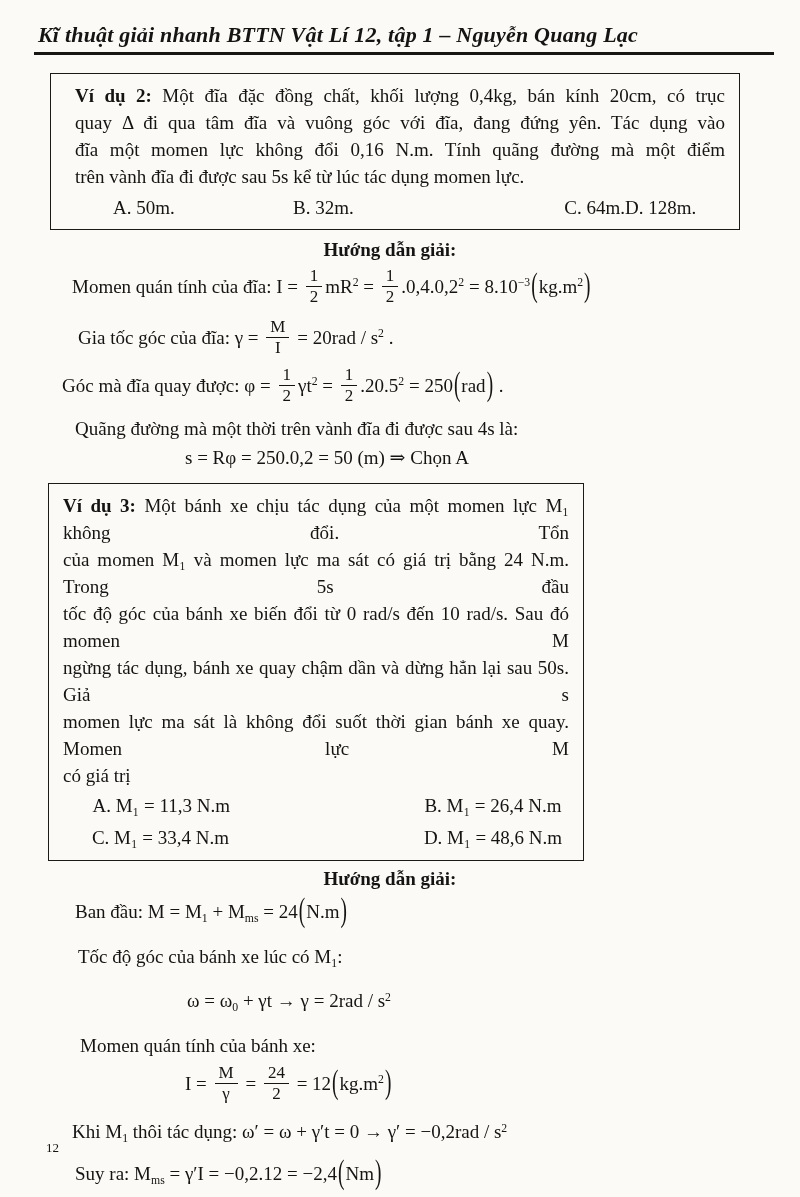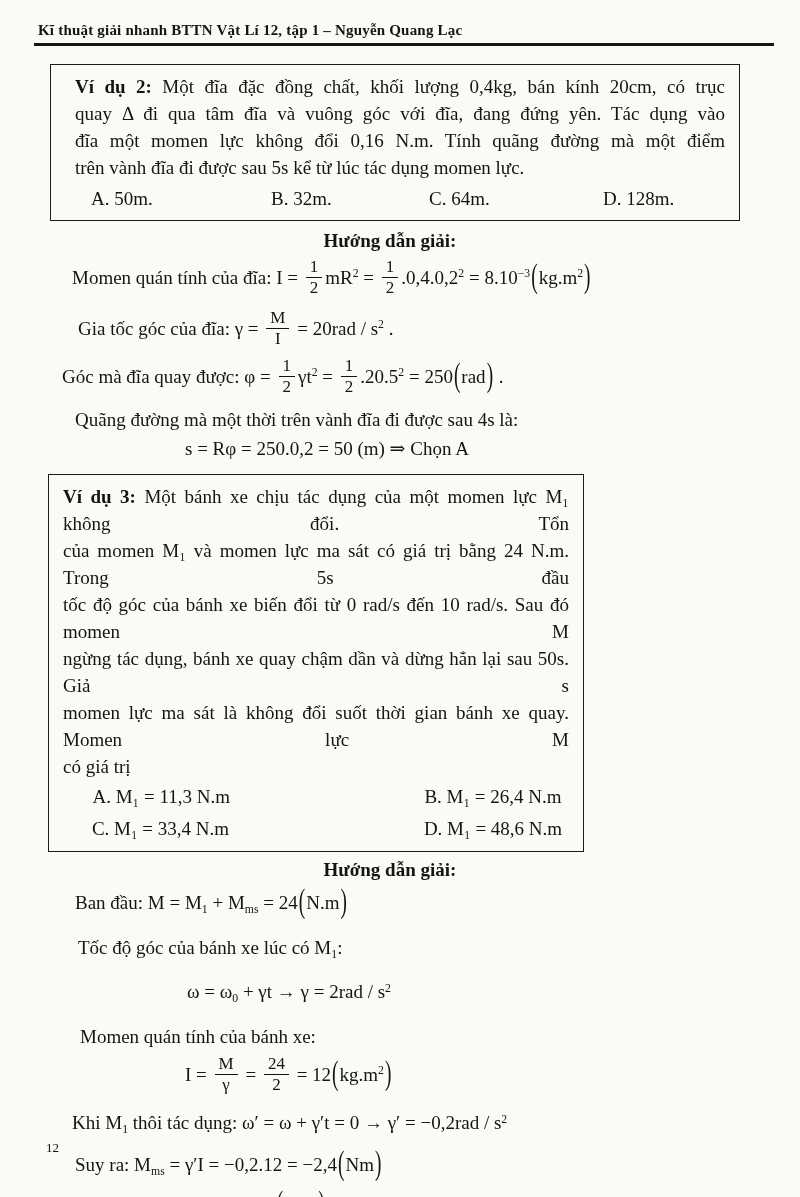--- a/index.html
+++ b/index.html
@@ -6,22 +6,23 @@
   body{
     width:800px;height:1197px;
     background:#fbfaf6;
     font-family:"Liberation Serif","DejaVu Serif",serif;
     color:#151413;
     position:relative;
     overflow:hidden;
   }
   .header{
     margin:22px 30px 0 38px;
-    font-size:15px;
+    font-size:22px;
     font-weight:bold;
+    font-style:italic;
     letter-spacing:.2px;
   }
   .header-rule{
     margin:4px 26px 0 34px;
     height:3px;
     background:#171615;
   }
   .exbox{
     box-sizing:border-box;
     border:1.7px solid #1b1a18;
@@ -34,26 +35,26 @@
   .exbox.second{margin:12px 0 0 48px;width:536px;}
   .jline{
     text-align:justify;
     text-align-last:justify;
     text-justify:inter-word;
   }
   .lline{text-align:left;}
   .exlabel{font-weight:bold;}
   .choices-row{
     display:flex;
-    margin:3px 0 0 16px;
+    margin:3px 0 0 38px;
     line-height:29px;
   }
   .choices-row .c0{width:180px;}
   .choices-row .c1{width:158px;}
-  .choices-row .c2{width:174px;}
+  .choices-row .c2{width:174px;text-align:right;}
   .choices-row2{
     display:flex;
     margin:2px 0 0 22px;
     line-height:30px;
     justify-content:center;
   }
   .choices-row2 .c0{width:332px;}
   .sol-heading{
     width:780px;
     text-align:center;

